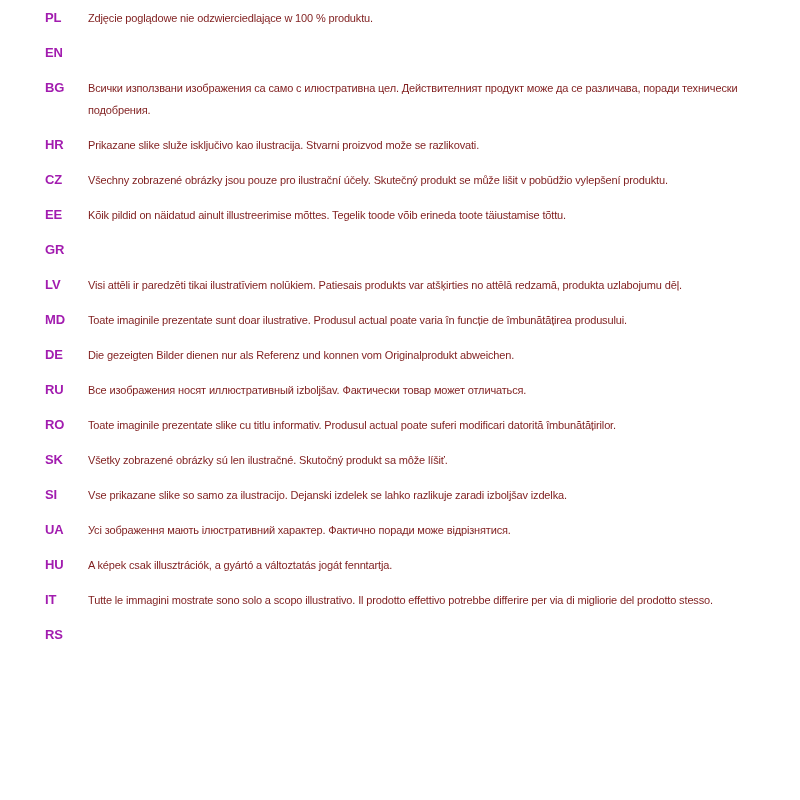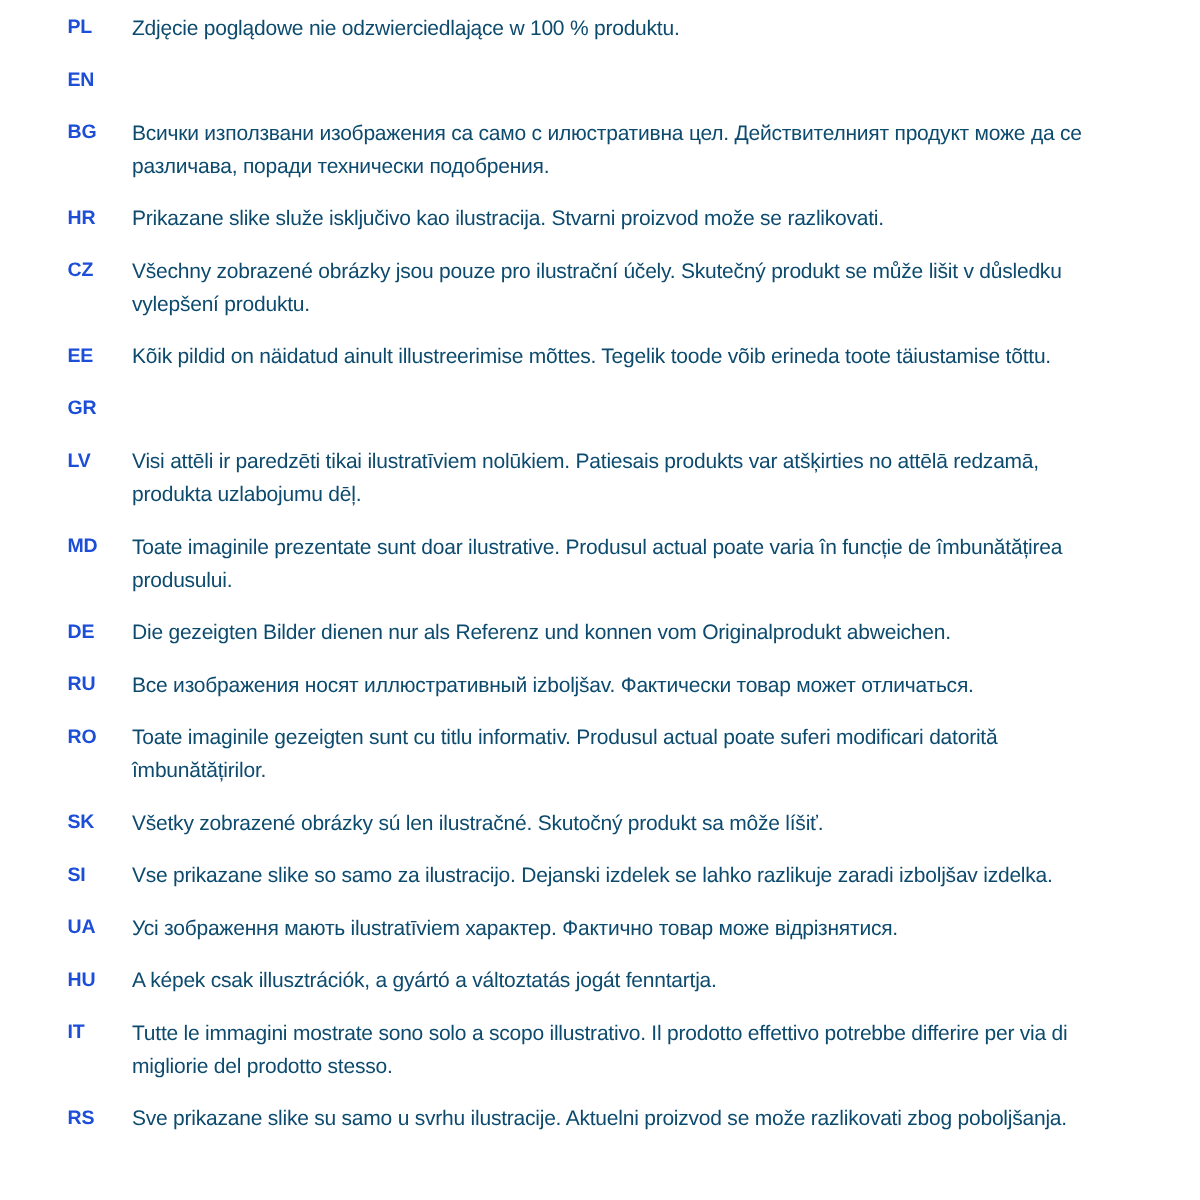--- a/index.html
+++ b/index.html
@@ -23,27 +23,27 @@
     margin-bottom: 13px;
   }
   .row.extra-gap {
     margin-top: 0;
   }
   .code {
     flex: 0 0 43px;
     font-weight: bold;
     font-size: 13px;
     line-height: 22px;
-    color: #1d4ed8;
+    color: #a21caf;
     letter-spacing: -0.1px;
   }
   .text {
-    font-size: 14px;
+    font-size: 11px;
     line-height: 22px;
-    color: #0c4a6e;
+    color: #7f1d1d;
     max-width: 658px;
     letter-spacing: -0.15px;
   }
 </style>
 </head>
 <body>
 
 <main class="doc">
   <div>
   <div class="row">
@@ -60,21 +60,21 @@
     <span class="text">Всички използвани изображения са само с илюстративна цел. Действителният продукт може да се различава, поради технически подобрения.</span>
   </div>
 
   <div class="row">
     <span class="code">HR</span>
     <span class="text">Prikazane slike služe isključivo kao ilustracija. Stvarni proizvod može se razlikovati.</span>
   </div>
 
   <div class="row">
     <span class="code">CZ</span>
-    <span class="text">Všechny zobrazené obrázky jsou pouze pro ilustrační účely. Skutečný produkt se může lišit v důsledku vylepšení produktu.</span>
+    <span class="text">Všechny zobrazené obrázky jsou pouze pro ilustrační účely. Skutečný produkt se může lišit v pobūdžio vylepšení produktu.</span>
   </div>
 
   <div class="row">
     <span class="code">EE</span>
     <span class="text">Kõik pildid on näidatud ainult illustreerimise mõttes. Tegelik toode võib erineda toote täiustamise tõttu.</span>
   </div>
 
   <div class="row extra-gap">
     <span class="code">GR</span>
   </div>
@@ -95,46 +95,45 @@
     <span class="text">Die gezeigten Bilder dienen nur als Referenz und konnen vom Originalprodukt abweichen.</span>
   </div>
 
   <div class="row">
     <span class="code">RU</span>
     <span class="text">Все изображения носят иллюстративный izboljšav. Фактически товар может отличаться.</span>
   </div>
 
   <div class="row">
     <span class="code">RO</span>
-    <span class="text">Toate imaginile gezeigten sunt cu titlu informativ. Produsul actual poate suferi modificari datorită îmbunătățirilor.</span>
+    <span class="text">Toate imaginile prezentate slike cu titlu informativ. Produsul actual poate suferi modificari datorită îmbunătățirilor.</span>
   </div>
 
   <div class="row">
     <span class="code">SK</span>
     <span class="text">Všetky zobrazené obrázky sú len ilustračné. Skutočný produkt sa môže líšiť.</span>
   </div>
 
   <div class="row">
     <span class="code">SI</span>
     <span class="text">Vse prikazane slike so samo za ilustracijo. Dejanski izdelek se lahko razlikuje zaradi izboljšav izdelka.</span>
   </div>
 
   <div class="row">
     <span class="code">UA</span>
-    <span class="text">Усі зображення мають ilustratīviem характер. Фактично товар може відрізнятися.</span>
+    <span class="text">Усі зображення мають ілюстративний характер. Фактично поради може відрізнятися.</span>
   </div>
 
   <div class="row">
     <span class="code">HU</span>
     <span class="text">A képek csak illusztrációk, a gyártó a változtatás jogát fenntartja.</span>
   </div>
 
   <div class="row">
     <span class="code">IT</span>
     <span class="text">Tutte le immagini mostrate sono solo a scopo illustrativo. Il prodotto effettivo potrebbe differire per via di migliorie del prodotto stesso.</span>
   </div>
 
   <div class="row">
     <span class="code">RS</span>
-    <span class="text">Sve prikazane slike su samo u svrhu ilustracije. Aktuelni proizvod se može razlikovati zbog poboljšanja.</span>
   </div>
 </div>
 </main>
 
 </body></html>

